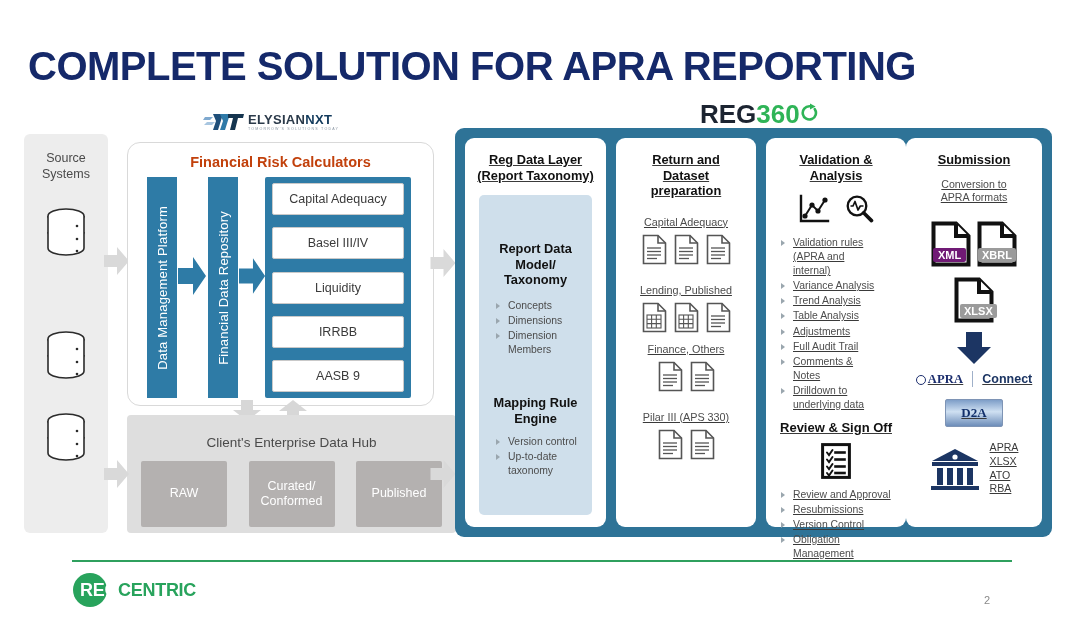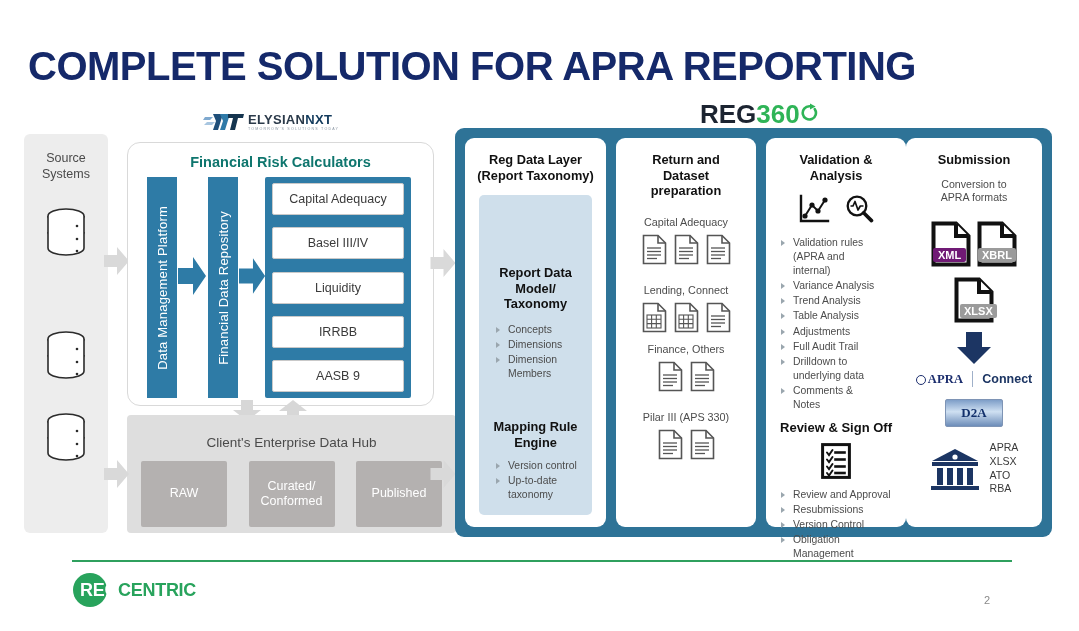--- a/index.html
+++ b/index.html
@@ -45,21 +45,21 @@
   }
   .db-icon{position:absolute;left:50%;transform:translateX(-50%);}
 
   
   .frc-card{
     position:absolute;left:127px;top:142px;width:305px;height:262px;
     background:#ffffff;border:1px solid #d9d9d9;border-radius:13px;
   }
   .frc-title{
     position:absolute;left:0;right:0;top:11px;text-align:center;
-    font-size:14.5px;font-weight:bold;color:#0f766e;
+    font-size:14.5px;font-weight:bold;color:#c2410c;
   }
   .vbar{
     position:absolute;background:#2e7ba6;
     display:flex;align-items:center;justify-content:center;
   }
   .vbar span{
     writing-mode:vertical-rl;transform:rotate(180deg);
     color:#fff;font-size:13px;white-space:nowrap;letter-spacing:.2px;
   }
   .calc-stack{
@@ -96,21 +96,21 @@
   
   .garrow{position:absolute;}
 
   
   .reg-container{
     position:absolute;left:455px;top:128px;width:597px;height:409px;
     background:#2e7397;border-radius:9px;
   }
   .panel{
     position:absolute;top:10px;height:389px;
-    background:#fff;border-radius:9px;
+    background:#fff;border-radius:9px;text-decoration:underline;
   }
   .panel-title{
     text-align:center;font-size:12.8px;font-weight:bold;color:#111;
     line-height:1.22;margin-top:14px;
   }
 
   
   .p1-inner{
     position:absolute;left:14px;right:14px;top:57px;bottom:12px;
     background:#cfdfeb;border-radius:5px;
@@ -286,21 +286,21 @@
   </svg>
 
   <div class="reg-container">
 
     <div class="panel" style="left:10px;width:141px">
       <div class="panel-title">
         <span>Reg Data Layer</span><br>
         <span>(Report Taxonomy)</span>
       </div>
       <div class="p1-inner">
-        <div class="p1-h" style="margin-top:70px">
+        <div class="p1-h" style="margin-top:46px">
           <span>Report Data</span><br>
           <span>Model/</span><br>
           <span>Taxonomy</span>
         </div>
         <ul class="bullets" style="margin:11px 10px 0 14px">
           <li><i class="tri"></i><span>Concepts</span></li>
           <li><i class="tri"></i><span>Dimensions</span></li>
           <li><i class="tri"></i><span style="white-space:pre-line">Dimension
 Members</span></li>
         </ul>
@@ -353,21 +353,21 @@
                 <path d="M5 14 H19"></path>
                 <path d="M5 17.5 H19"></path>
                 <path d="M5 21 H19"></path>
                 <path d="M5 24.5 H15"></path>
               </g>
             </svg>
         </div>
       </div>
 
       <div style="margin-top:19px">
-        <div class="grp-label">Lending, Connect</div>
+        <div class="grp-label">Lending, Published</div>
         <div class="doc-row">
           <svg width="25" height="31" viewBox="0 0 25 31">
               <path d="M1.5 1.5 H16 L23.5 9 V29.5 H1.5 Z" fill="#fff" stroke="#555" stroke-width="1.6"></path>
               <path d="M16 1.5 V9 H23.5" fill="none" stroke="#555" stroke-width="1.6"></path>
               <g stroke="#555" stroke-width="1.1" fill="none">
                 <rect x="5" y="13" width="14" height="13"></rect>
                 <path d="M5 17.3 H19 M5 21.6 H19 M9.6 13 V26 M14.3 13 V26"></path>
               </g>
             </svg>
           <svg width="25" height="31" viewBox="0 0 25 31">
@@ -468,24 +468,24 @@
 
       <ul class="bullets p3-bullets" style="margin:12px 8px 0 12px">
         <li><i class="tri"></i><span style="white-space:pre-line">Validation rules
 (APRA and
 internal)</span></li>
         <li><i class="tri"></i><span>Variance Analysis</span></li>
         <li><i class="tri"></i><span>Trend Analysis</span></li>
         <li><i class="tri"></i><span>Table Analysis</span></li>
         <li><i class="tri"></i><span>Adjustments</span></li>
         <li><i class="tri"></i><span>Full Audit Trail</span></li>
+        <li><i class="tri"></i><span style="white-space:pre-line">Comments &amp;
+Notes</span></li>
         <li><i class="tri"></i><span style="white-space:pre-line">Drilldown to
 underlying data</span></li>
-        <li><i class="tri"></i><span style="white-space:pre-line">Comments &amp;
-Notes</span></li>
       </ul>
 
       <div class="signoff-h" style="margin-top:8px">Review &amp; Sign Off</div>
 
       <div style="display:flex;justify-content:center;margin-top:8px">
         <svg width="30" height="36" viewBox="0 0 30 36">
           <rect x="1.6" y="1.6" width="26.8" height="32.8" fill="#fff" stroke="#111" stroke-width="3"></rect>
           <g stroke="#111" stroke-width="2" fill="none" stroke-linecap="round">
             <path d="M6 9.5 L8 12 L11.5 7"></path>
               <path d="M6 16.5 L8 19 L11.5 14"></path>

